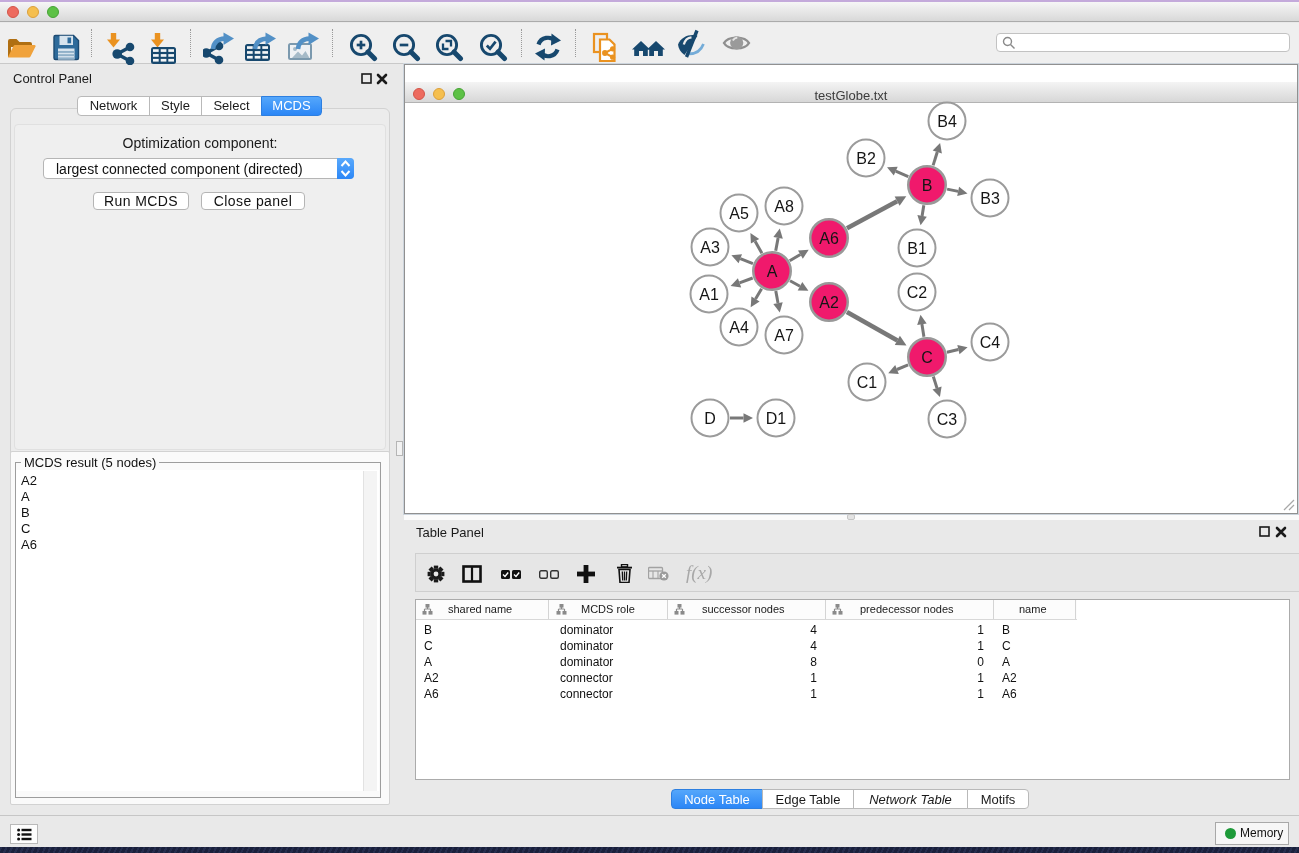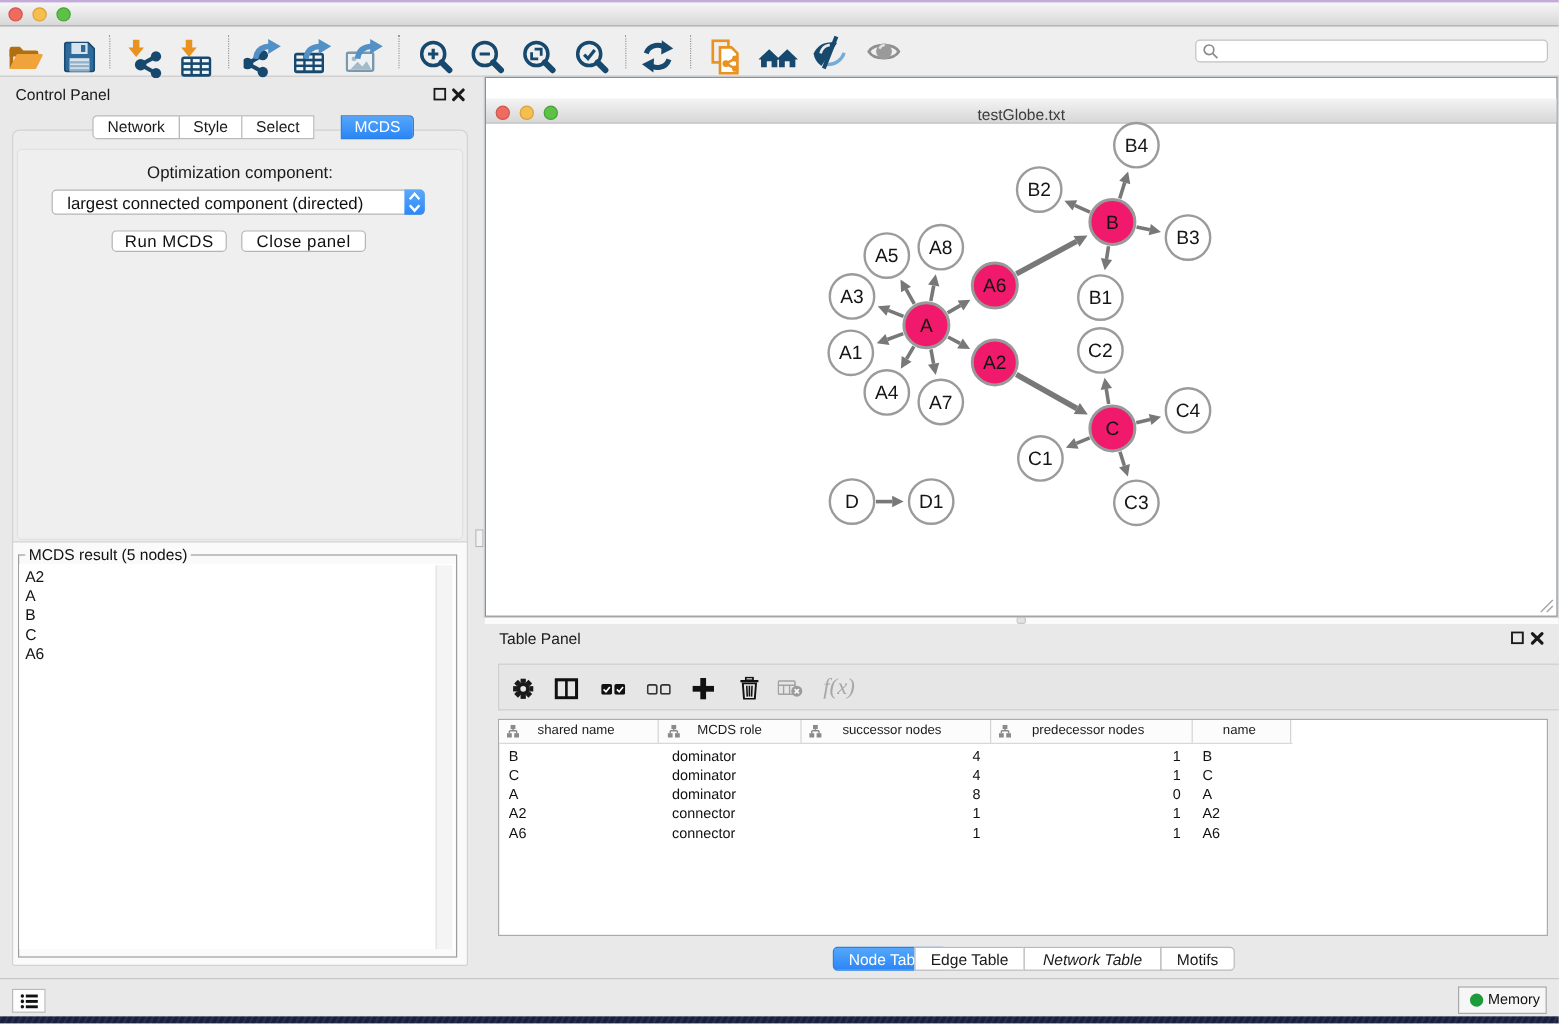--- a/index.html
+++ b/index.html
@@ -62,21 +62,21 @@
 .ttab { position:absolute; top:0; height:20px; border:1px solid #b9b9b9; background:#fff;
   font-size:13px; text-align:center; line-height:19px; color:#1a1a1a; }
 
 
 #statusline { left:0; top:815px; width:1299px; height:0; border-top:1px solid #c6c6c6; }
 #cfgbtn { left:10px; top:824px; width:28px; height:20px; background:#fdfdfd; border:1px solid #b9b9b9; }
 #membtn { left:1215px; top:822px; width:74px; height:23px; background:#f6f6f6; border:1px solid #a8a8a8;
   font-size:12px; color:#111; line-height:21px; }
 #bottomstrip { left:0; top:847px; width:1299px; height:6px; background:#1e2544;
   background-image:repeating-linear-gradient(115deg,rgba(80,90,130,0.16) 0 2px, rgba(10,14,30,0.22) 2px 5px); }
-.ttab.tabsel, .tab.tabsel { background:linear-gradient(#55a7fb,#2b86f6); color:#fff; border-color:#2d7fe0;margin-left:23px; }
+.ttab.tabsel, .tab.tabsel { background:linear-gradient(#55a7fb,#2b86f6); color:#fff; border-color:#2d7fe0; }
 </style>
 </head>
 <body>
 <div class="abs" id="toplav"></div>
 <div class="abs" id="titlebar">
   <div class="tl" style="left:7px; background:#ed6b5f; border:1px solid #d35549;"></div>
   <div class="tl" style="left:27px; background:#f5bf4f; border:1px solid #dca03b;"></div>
   <div class="tl" style="left:47px; background:#5dc146; border:1px solid #47a336;"></div>
 </div>
 

